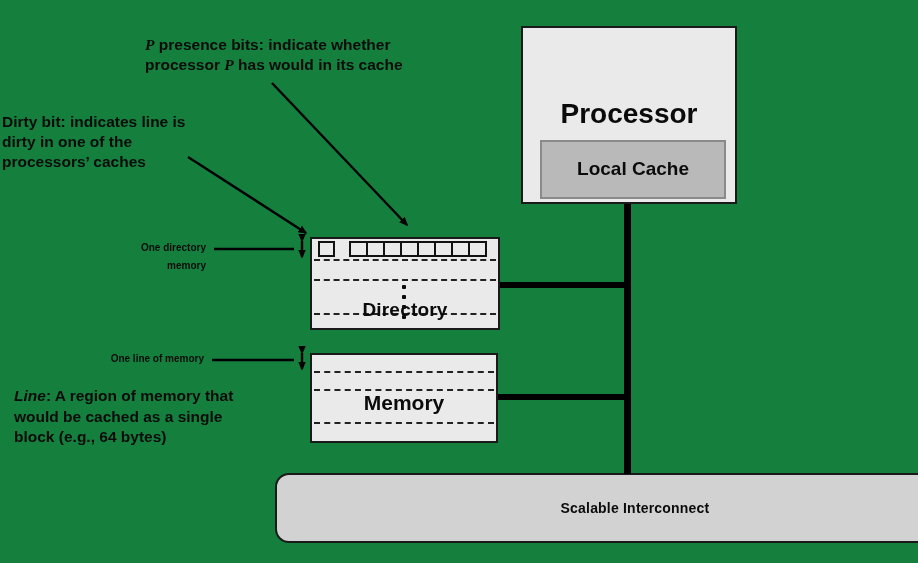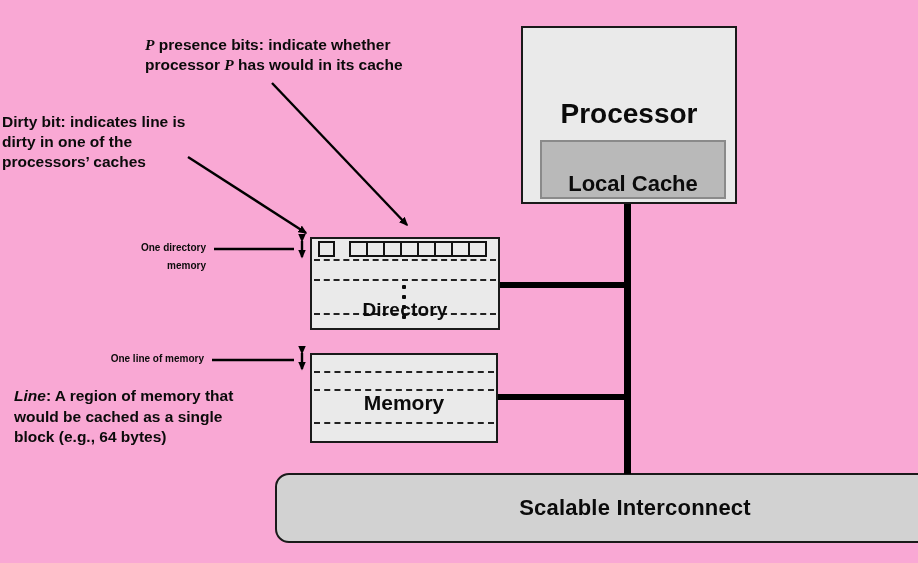--- a/index.html
+++ b/index.html
@@ -1,20 +1,20 @@
 <!DOCTYPE html>
 <html><head>
 <meta charset="utf-8">
 <style>
   html, body { margin: 0; padding: 0; background: #ffffff; }
   .canvas {
     position: relative;
     width: 918px;
     height: 563px;
-    background: #f9a8d4;
+    background: #15803d;
     overflow: hidden;
     font-family: "Liberation Sans", sans-serif;
     color: #0b0b0b;
   }
   .overlay {
     position: absolute;
     left: 0; top: 0;
     width: 918px; height: 563px;
     pointer-events: none;
     z-index: 5;
@@ -56,21 +56,21 @@
   }
   #local-cache-box {
     position: absolute;
     left: 17px; top: 112px; width: 186px; height: 59px;
     background: #b9b9b9;
     border: 2px solid #8a8a8a;
     box-sizing: border-box;
   }
   #local-cache-label {
     position: absolute; left: 0; top: 16px; width: 100%;
-    text-align: center; font-size: 22px; font-weight: bold; margin-top: 13px;
+    text-align: center; font-size: 19px; font-weight: bold;
   }
   #directory-box { left: 310px; top: 237px; width: 190px; height: 93px; }
   #memory-box    { left: 310px; top: 353px; width: 188px; height: 90px; }
   .dashrow {
     position: absolute; left: 2px; right: 2px; height: 0;
     border-top: 2px dashed #222;
   }
   #directory-label {
     position: absolute; left: 0; top: 20px; width: 100%;
     text-align: center; font-size: 19px; font-weight: bold;
@@ -113,21 +113,21 @@
   #interconnect-bar {
     position: absolute;
     left: 275px; top: 473px; width: 720px; height: 70px;
     background: #d2d2d2;
     border: 2px solid #1a1a1a;
     border-radius: 14px;
     box-sizing: border-box;
     display: flex; align-items: center; justify-content: center;
     z-index: 2;
   }
-  #interconnect-label { font-size: 22px; font-weight: bold; letter-spacing: 0.2px; }
+  #interconnect-label { font-size: 14px; font-weight: bold; letter-spacing: 0.2px; }
 </style>
 </head>
 <body>
 
 <div class="canvas">
 
   <svg class="overlay" viewBox="0 0 918 563" xmlns="http://www.w3.org/2000/svg">
     <defs>
       <marker id="ah" markerWidth="9" markerHeight="8" refX="7.5" refY="4" orient="auto" markerUnits="userSpaceOnUse">
         <path d="M0,0 L9,4 L0,8 z" fill="#000"></path>

